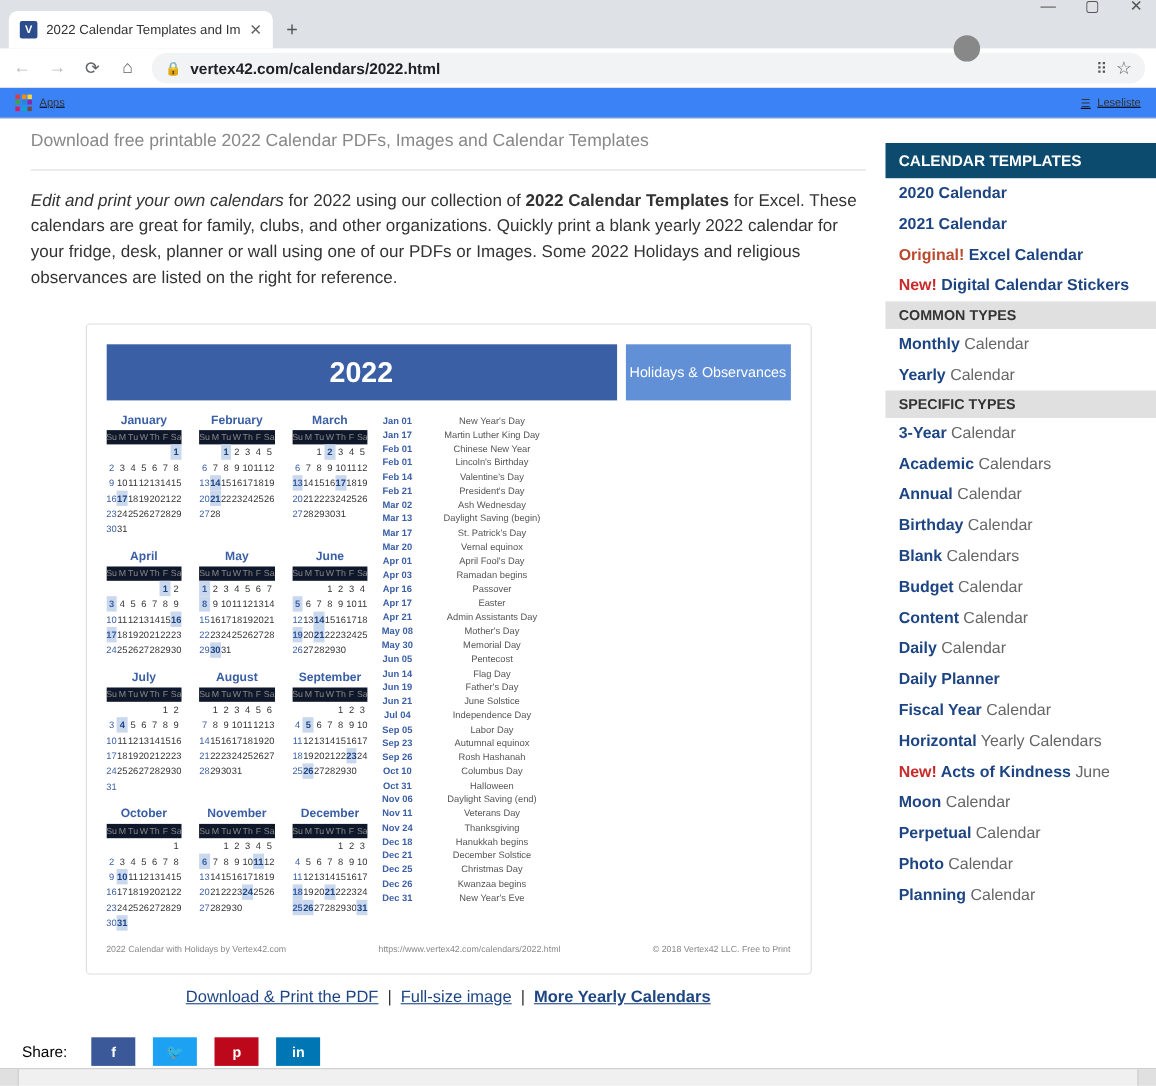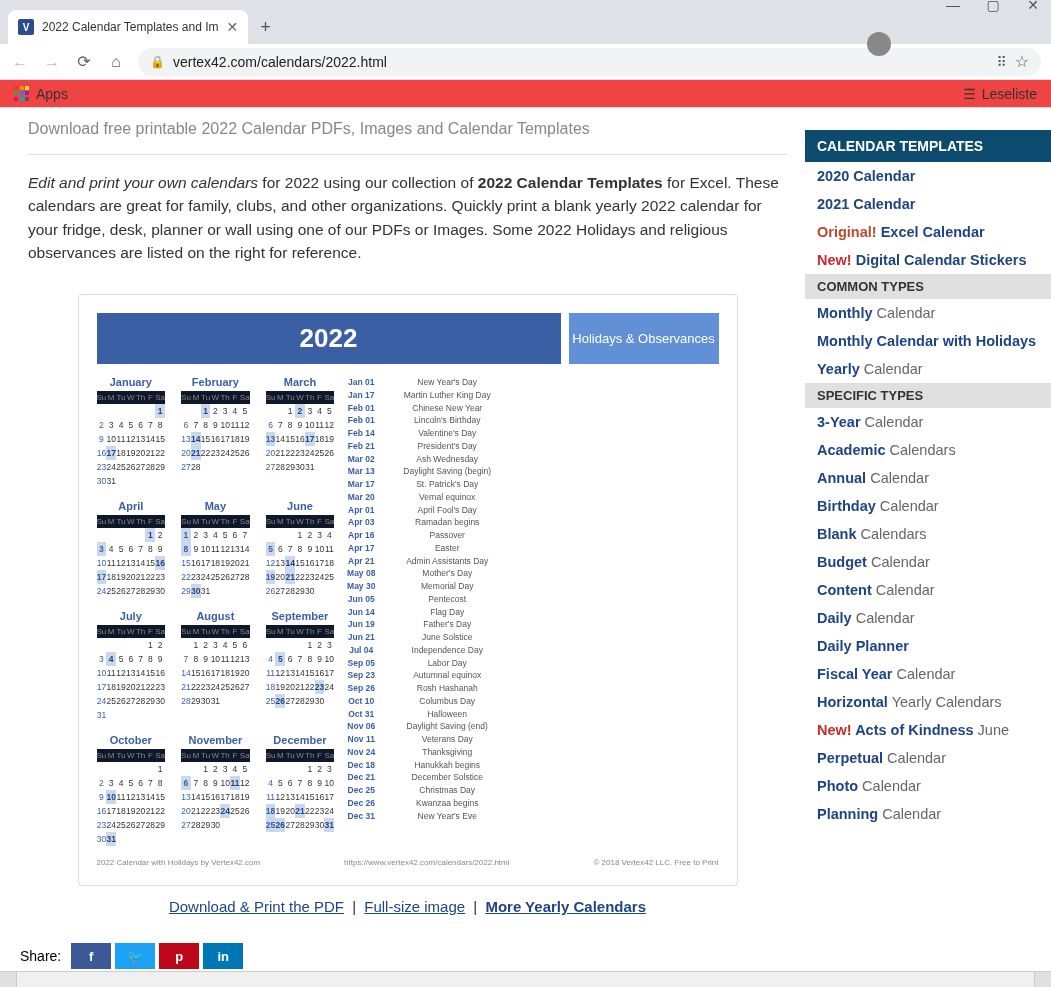--- a/index.html
+++ b/index.html
@@ -16,24 +16,24 @@
 .tab .favicon { width: 16px; height: 16px; background: #2c4c8c; border-radius: 2px; display: flex; align-items: center; justify-content: center; color: #fff; font-size: 10px; font-weight: bold; }
 .tab .tab-title { flex: 1; overflow: hidden; white-space: nowrap; text-overflow: ellipsis; }
 .tab-close { font-size: 14px; color: #666; cursor: pointer; }
 .new-tab { padding: 0 12px; font-size: 18px; color: #555; cursor: pointer; }
 
 .toolbar { background: #fff; height: 36px; display: flex; align-items: center; padding: 0 10px; gap: 12px; border-bottom: 1px solid #e0e0e0; }
 .nav-icon { width: 20px; height: 20px; display: flex; align-items: center; justify-content: center; color: #5f6368; font-size: 16px; cursor: pointer; }
 .nav-icon.disabled { color: #bbb; cursor: default; }
 .address-bar { flex: 1; background: #f1f3f4; border-radius: 15px; height: 28px; display: flex; align-items: center; padding: 0 12px; gap: 8px; font-size: 14px; color: #555; }
 .lock-icon { font-size: 12px; color: #5f6368; }
-.url-text { flex: 1; font-size: 14px; color: #202124; }
+.url-text { flex: 1; font-size: 14px; color: #202124; font-weight: bold; }
 .avatar { width: 24px; height: 24px; border-radius: 50%; background: #888; position: absolute; right: 160px; top: 32px; }
 
-.bookmarks-bar { background: #ef4444; height: 28px; display: flex; align-items: center; justify-content: space-between; padding: 0 14px; font-size: 14px; border-bottom: 1px solid #ddd; }
+.bookmarks-bar { background: #3b82f6; height: 28px; display: flex; align-items: center; justify-content: space-between; padding: 0 14px; font-size: 10px; border-bottom: 1px solid #ddd; text-decoration: underline; }
 .apps-launcher { display: flex; align-items: center; gap: 6px; cursor: pointer; color: #333; }
 .apps-grid { width: 16px; height: 16px; display: grid; grid-template-columns: repeat(3,1fr); gap: 1px; }
 .apps-grid span { width: 4px; height: 4px; }
 .apps-grid span:nth-child(1){background:#e53935}.apps-grid span:nth-child(2){background:#fb8c00}.apps-grid span:nth-child(3){background:#fdd835}
 .apps-grid span:nth-child(4){background:#43a047}.apps-grid span:nth-child(5){background:#1e88e5}.apps-grid span:nth-child(6){background:#8e24aa}
 .apps-grid span:nth-child(7){background:#d81b60}.apps-grid span:nth-child(8){background:#00acc1}.apps-grid span:nth-child(9){background:#6d4c41}
 .reading-list { display: flex; align-items: center; gap: 6px; cursor: pointer; color: #333; }
 
 
 .page-content { display: flex; height: calc(987px - 108px - 16px); padding-left: 20px; }
@@ -78,21 +78,21 @@
 .side-header { background: #0c4a6e; color: #fff; font-weight: bold; font-size: 14px; padding: 8px 12px; }
 .side-subheader { background: #e0e0e0; color: #333; font-weight: bold; font-size: 13px; padding: 5px 12px; }
 .side-list { list-style: none; }
 .side-item { padding: 6px 12px; font-size: 14.5px; cursor: pointer; white-space: nowrap; overflow: hidden; }
 .side-item .lead { color: #1e4583; font-weight: bold; }
 .side-item .tail { color: #666; }
 .side-item .orig { color: #b94a2e; font-weight: bold; }
 .side-item .new { color: #c92a2a; font-weight: bold; }
 
 
-.share-bar { position: absolute; left: 20px; bottom: 18px; display: flex; align-items: center; gap: 4px; font-size: 14px; }
+.share-bar { position: absolute; left: 20px; bottom: 18px; display: flex; align-items: center; gap: 16px; font-size: 14px; }
 .share-label { margin-right: 6px; }
 .share-btn { width: 40px; height: 26px; display: flex; align-items: center; justify-content: center; color: #fff; font-weight: bold; cursor: pointer; font-size: 13px; }
 .fb { background: #3b5998; } .tw { background: #1da1f2; } .pn { background: #bd081c; } .li { background: #0077b5; }
 
 .hscroll { position: absolute; bottom: 0; left: 0; right: 0; height: 16px; background: #f0f0f0; border-top: 1px solid #ccc; }
 .hscroll::before { content:""; position:absolute; left:0; top:0; bottom:0; width:16px; background:#e0e0e0; border-right:1px solid #ccc; }
 .hscroll::after { content:""; position:absolute; right:0; top:0; bottom:0; width:16px; background:#e0e0e0; border-left:1px solid #ccc; }
 </style>
 </head>
 <body>
@@ -900,37 +900,37 @@
     <div class="side-header">CALENDAR TEMPLATES</div>
     <ul class="side-list" id="side-main">
         <li class="side-item"><span class="lead">2020 Calendar</span></li>
         <li class="side-item"><span class="lead">2021 Calendar</span></li>
         <li class="side-item"><span class="orig">Original!</span><span class="lead"> Excel Calendar</span></li>
         <li class="side-item"><span class="new">New!</span><span class="lead"> Digital Calendar Stickers</span></li>
       </ul>
     <div class="side-subheader">COMMON TYPES</div>
     <ul class="side-list" id="side-common">
         <li class="side-item"><span class="lead">Monthly</span><span class="tail"> Calendar</span></li>
-        <li class="side-item"><span class="lead">Monthly Calendar with Holidays</span></li>
         <li class="side-item"><span class="lead">Yearly</span><span class="tail"> Calendar</span></li>
       </ul>
     <div class="side-subheader">SPECIFIC TYPES</div>
     <ul class="side-list" id="side-specific">
         <li class="side-item"><span class="lead">3-Year</span><span class="tail"> Calendar</span></li>
         <li class="side-item"><span class="lead">Academic</span><span class="tail"> Calendars</span></li>
         <li class="side-item"><span class="lead">Annual</span><span class="tail"> Calendar</span></li>
         <li class="side-item"><span class="lead">Birthday</span><span class="tail"> Calendar</span></li>
         <li class="side-item"><span class="lead">Blank</span><span class="tail"> Calendars</span></li>
         <li class="side-item"><span class="lead">Budget</span><span class="tail"> Calendar</span></li>
         <li class="side-item"><span class="lead">Content</span><span class="tail"> Calendar</span></li>
         <li class="side-item"><span class="lead">Daily</span><span class="tail"> Calendar</span></li>
         <li class="side-item"><span class="lead">Daily Planner</span></li>
         <li class="side-item"><span class="lead">Fiscal Year</span><span class="tail"> Calendar</span></li>
         <li class="side-item"><span class="lead">Horizontal</span><span class="tail"> Yearly Calendars</span></li>
         <li class="side-item"><span class="new">New!</span><span class="lead"> Acts of Kindness</span><span class="tail"> June</span></li>
+        <li class="side-item"><span class="lead">Moon</span><span class="tail"> Calendar</span></li>
         <li class="side-item"><span class="lead">Perpetual</span><span class="tail"> Calendar</span></li>
         <li class="side-item"><span class="lead">Photo</span><span class="tail"> Calendar</span></li>
         <li class="side-item"><span class="lead">Planning</span><span class="tail"> Calendar</span></li>
       </ul>
   </div>
 </div>
 
 <div class="share-bar">
   <span class="share-label">Share:</span>
   <div class="share-btn fb">f</div>

